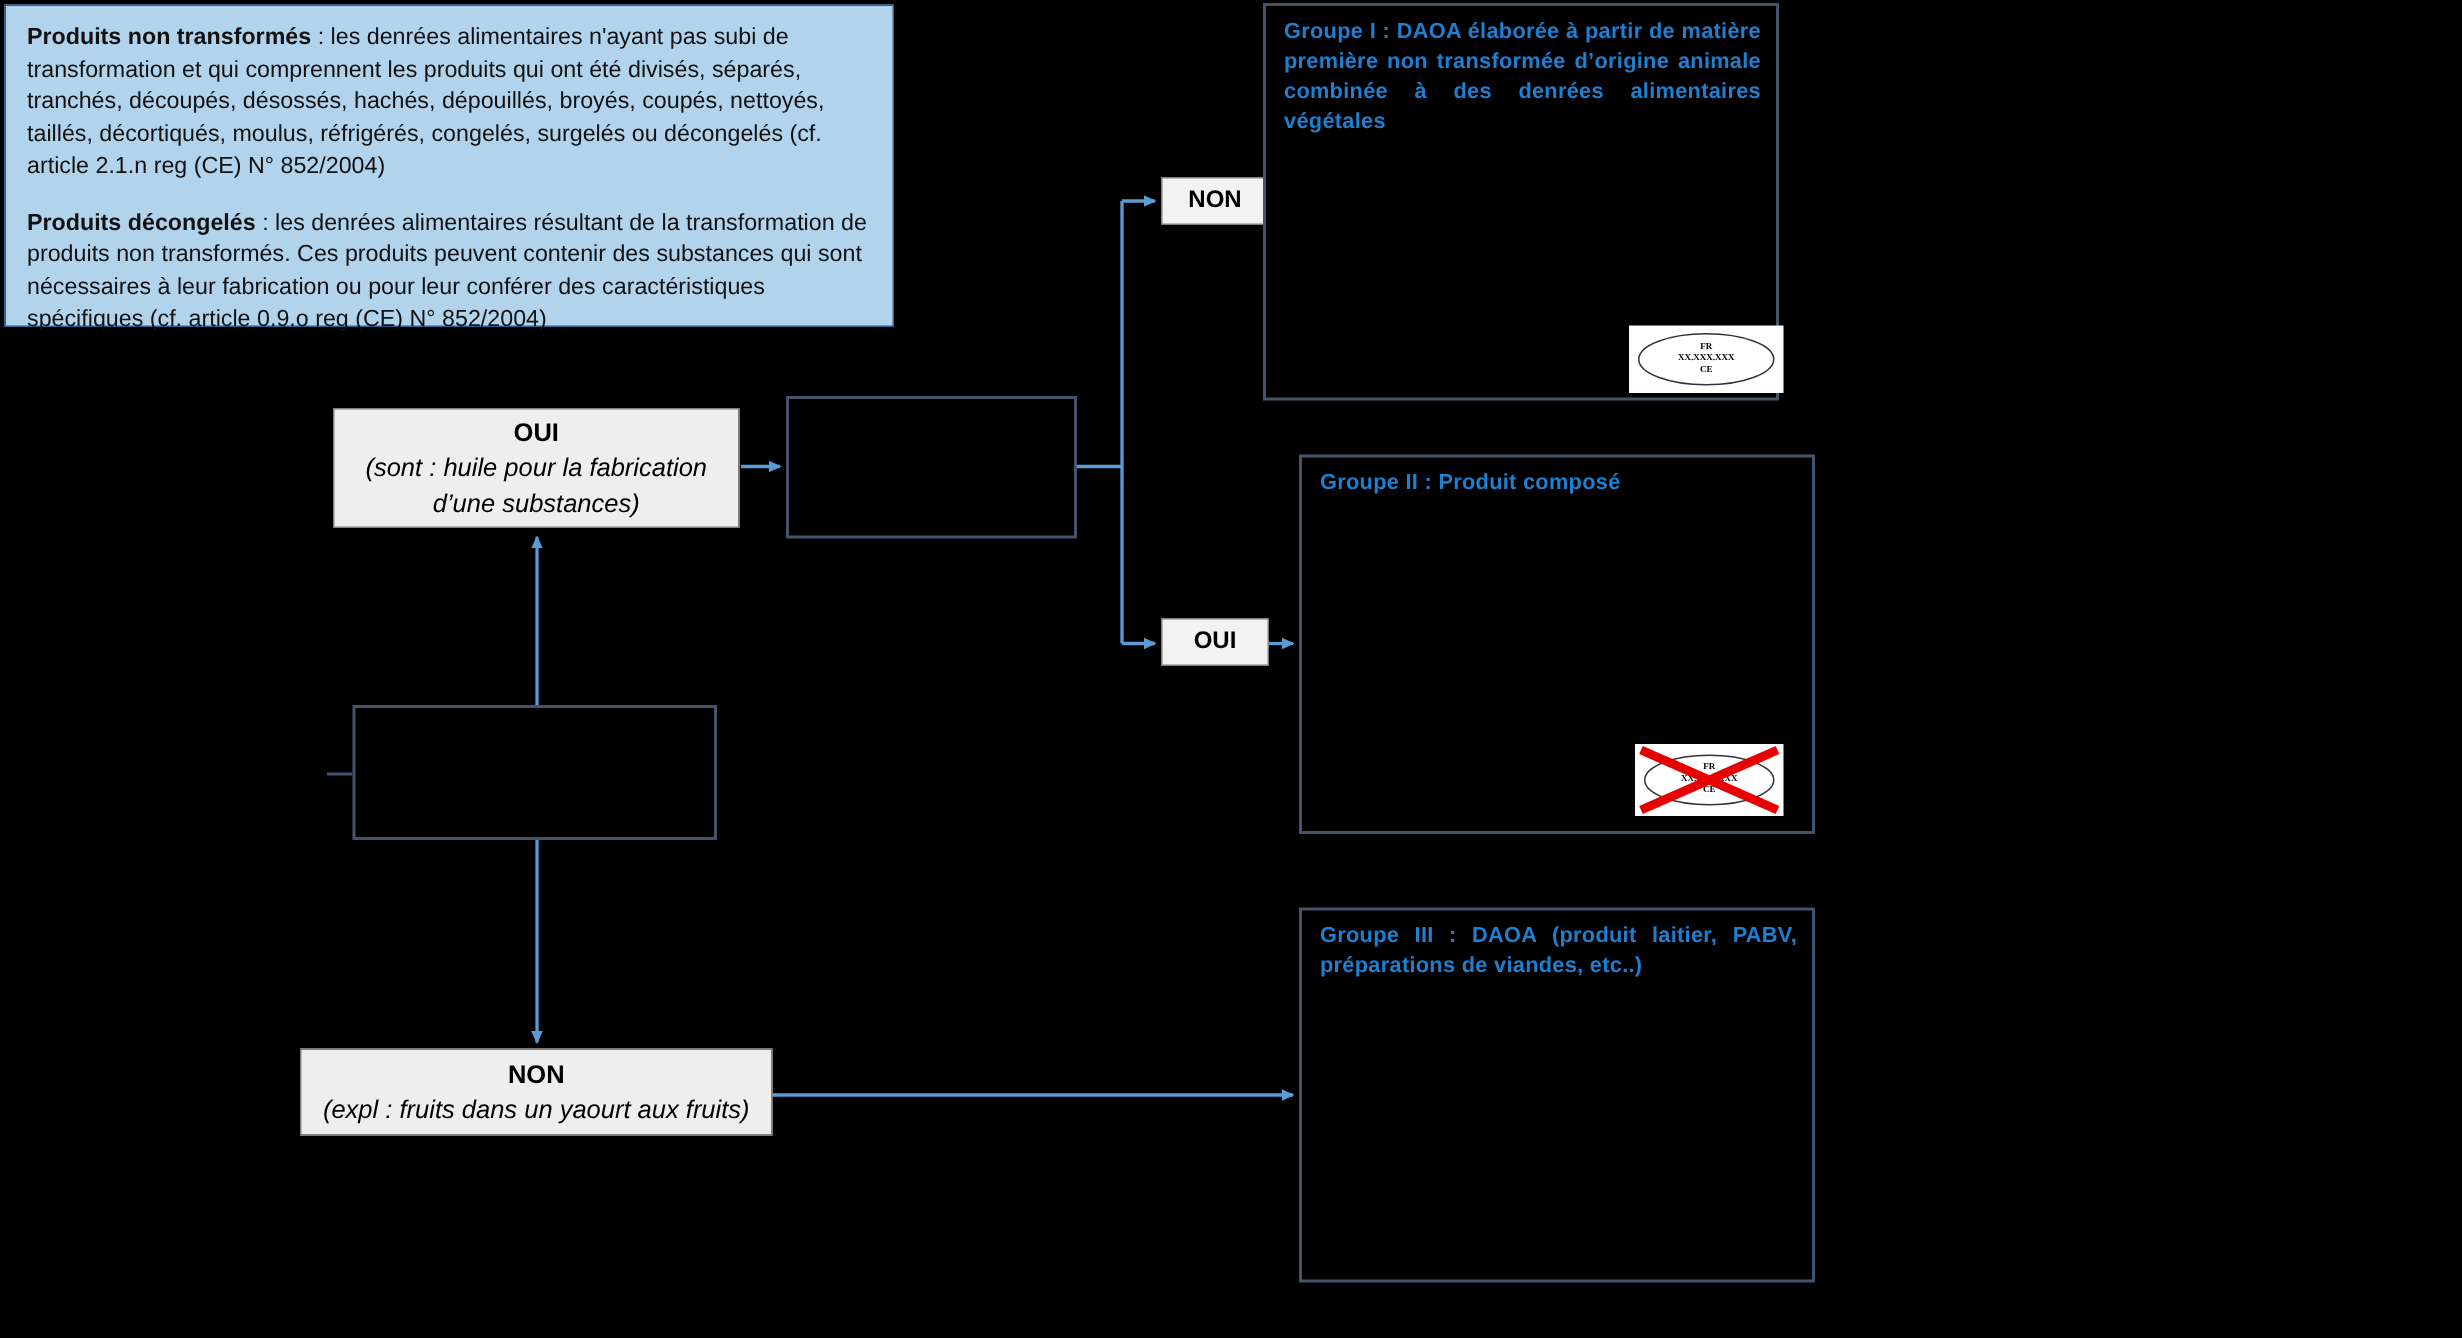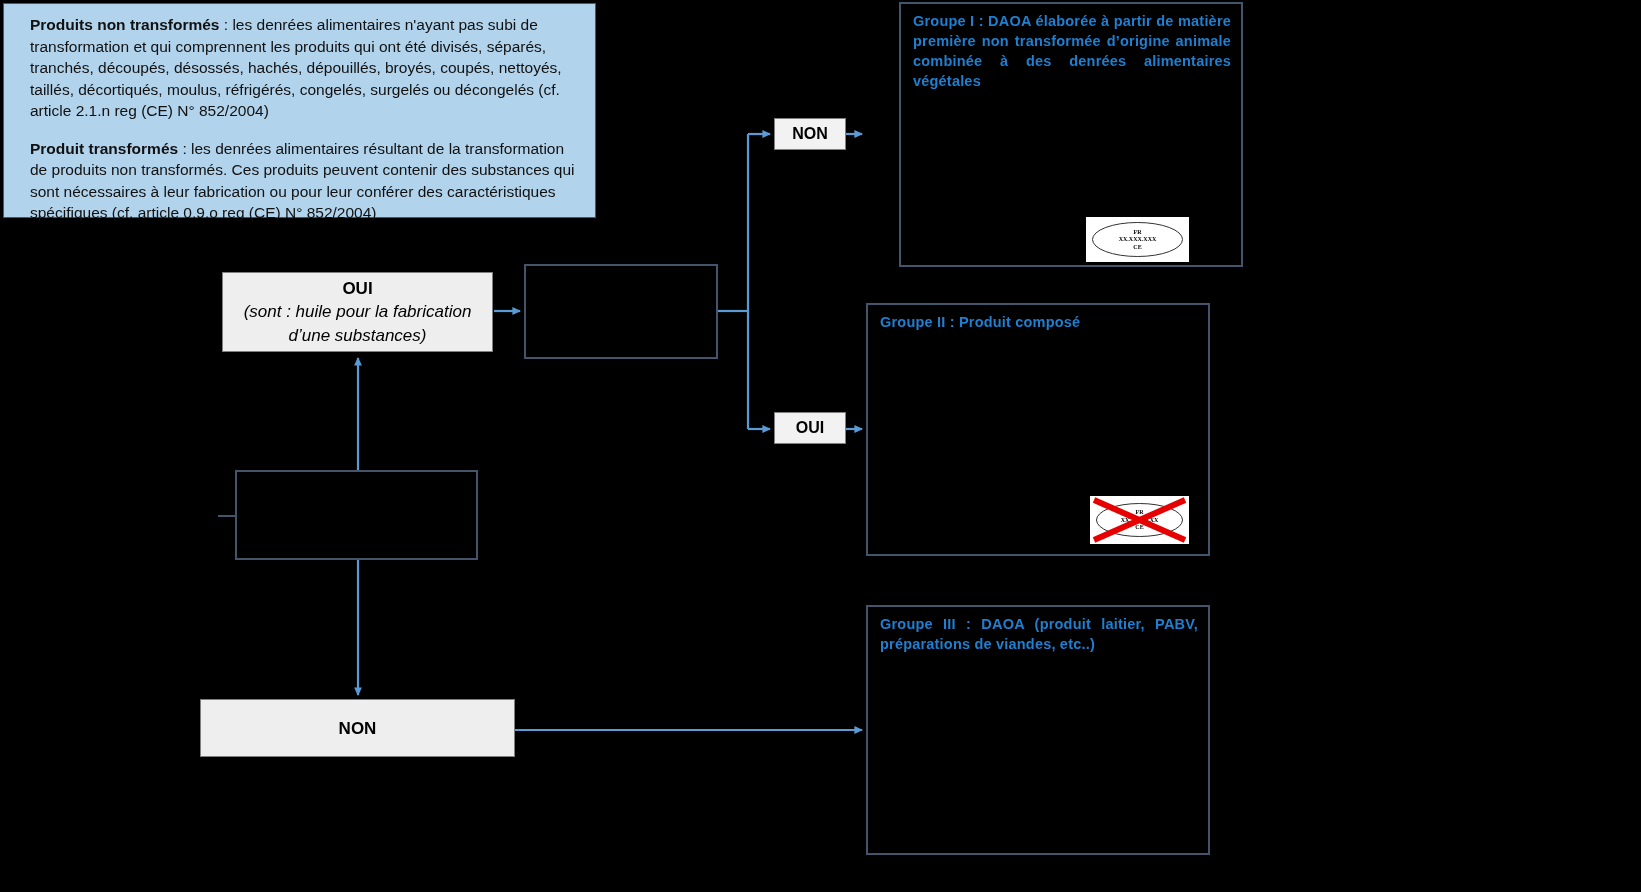--- a/index.html
+++ b/index.html
@@ -6,21 +6,21 @@
   body{
     width:1641px;height:892px;position:relative;overflow:hidden;
     font-family:"Liberation Sans", sans-serif;
   }
   .stage{position:absolute;left:0;top:0;width:1641px;height:892px;}
 
   
   #definition-panel{
     position:absolute;left:3px;top:3px;width:593px;height:215px;
     background:#b2d3ec;border:1px solid #2a5f93;
-    box-sizing:border-box;padding:10px 12px 8px 26px;
+    box-sizing:border-box;padding:10px 12px 8px 14px;
     color:#111;font-size:15.5px;line-height:21.5px;
   }
   #definition-panel p{margin:0 0 16px 0;}
   #definition-panel p:last-child{margin-bottom:0;}
   .defterm{font-weight:bold;}
 
   
   .flowbox{
     position:absolute;box-sizing:border-box;
     background:#eeeeee;border:1px solid #7f7f7f;
@@ -53,21 +53,21 @@
   
   .groupbox{
     position:absolute;box-sizing:border-box;
     background:#000;border:2px solid #44546a;
   }
   .groupbox .gtitle{
     position:absolute;left:12px;top:7px;right:10px;
     color:#1f7fd0;font-weight:bold;font-size:14.5px;line-height:20px;
     text-align:justify;letter-spacing:.2px;
   }
-  #group-1{left:899px;top:2px;width:344px;height:265px;}
+  #group-1{left:842px;top:2px;width:344px;height:265px;}
   #group-2{left:866px;top:303px;width:344px;height:253px;padding-left:44px;}
   #group-3{left:866px;top:605px;width:344px;height:250px;padding-left:28px;}
 
   
   .stamp{
     position:absolute;background:#ffffff;
     display:flex;align-items:center;justify-content:center;
   }
   #stamp-group-1{left:1086px;top:217px;width:103px;height:45px;}
   #stamp-group-2{left:1090px;top:496px;width:99px;height:48px;}
@@ -112,32 +112,33 @@
     <path d="M846,429 L862,429" stroke="#5b9bd5" stroke-width="2.2" fill="none" marker-end="url(#ah)"></path>
 
     <path d="M515,730 L862,730" stroke="#5b9bd5" stroke-width="2.2" fill="none" marker-end="url(#ah)"></path>
   </svg>
 
   <div id="definition-panel">
     <p>
       <span class="defterm">Produits non transformés</span><span> : les denrées alimentaires n'ayant pas subi de transformation et qui comprennent les produits qui ont été divisés, séparés, tranchés, découpés, désossés, hachés, dépouillés, broyés, coupés, nettoyés, taillés, décortiqués, moulus, réfrigérés, congelés, surgelés ou décongelés (cf. article 2.1.n reg (CE) N° 852/2004)</span>
     </p>
     <p>
-      <span class="defterm">Produit transformés</span><span> : les denrées alimentaires résultant de la transformation de produits non transformés. Ces produits peuvent contenir des substances qui sont nécessaires à leur fabrication ou pour leur conférer des caractéristiques spécifiques (cf. article 0.9.o  reg (CE) N° 852/2004)</span>
+      <span class="defterm">Produits décongelés</span><span> : les denrées alimentaires résultant de la transformation de produits non transformés. Ces produits peuvent contenir des substances qui sont nécessaires à leur fabrication ou pour leur conférer des caractéristiques spécifiques (cf. article 0.9.o  reg (CE) N° 852/2004)</span>
     </p>
   </div>
 
   <div class="flowbox" id="box-oui-transforme">
     <div class="ttl">OUI</div>
     <div class="sub">(sont : huile pour la fabrication</div>
     <div class="sub">d’une substances)</div>
   </div>
 
   <div class="flowbox" id="box-non-transforme">
     <div class="ttl">NON</div>
+    <div class="sub">(expl : fruits dans un yaourt aux fruits)</div>
   </div>
 
   <div class="darkbox" id="box-decision-top">
     <span></span>
   </div>
   <div class="darkbox" id="box-decision-bottom">
     <span></span>
   </div>
 
   <div class="minibox" id="box-branch-non">

